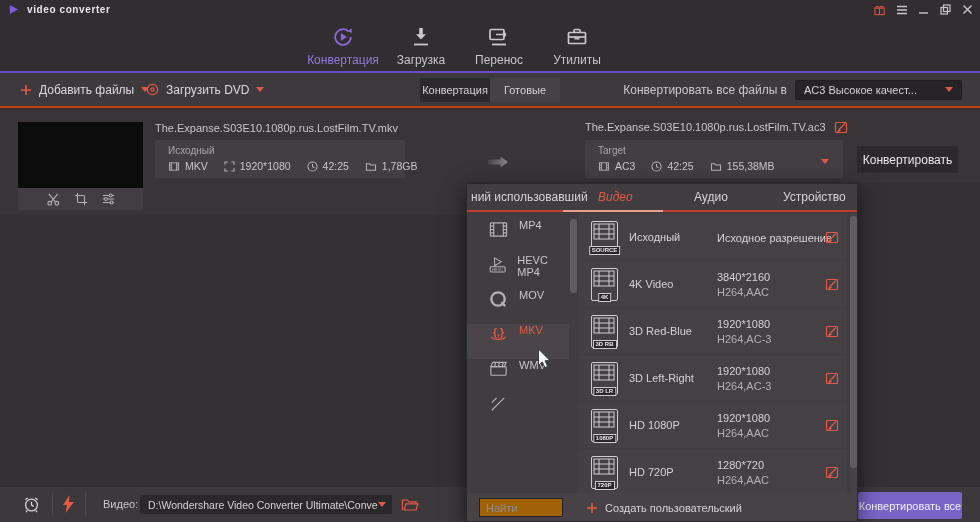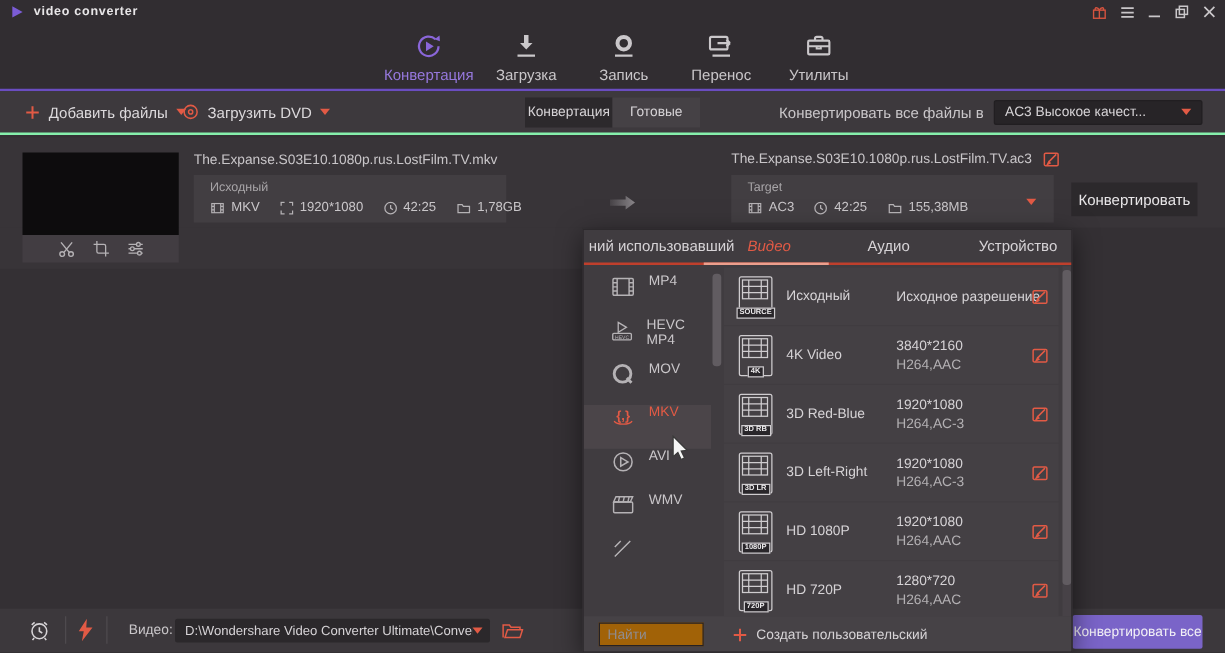--- a/index.html
+++ b/index.html
@@ -15,21 +15,21 @@
   .app-title { font-size:10px; font-weight:bold; letter-spacing:.6px; color:#e8e6e8; }
   .win-controls { position:absolute; right:6px; top:3px; display:flex; align-items:center; gap:9px; }
   .win-controls .wbtn { width:13px; height:13px; display:flex; align-items:center; justify-content:center; cursor:default; }
 
   .nav-tabs { position:absolute; left:304px; top:24px; display:flex; }
   .nav-tab { width:78px; display:flex; flex-direction:column; align-items:center; gap:3px; }
   .nav-tab .nav-label { font-size:12px; color:#c9c6c9; }
   .nav-tab.active .nav-label { color:#9678dd; }
 
   
-  .toolbar { position:absolute; left:0; top:73px; width:980px; height:35px; background:#3d393d; border-bottom:2px solid #86efac; }
+  .toolbar { position:absolute; left:0; top:73px; width:980px; height:35px; background:#3d393d; border-bottom:2px solid #c2410c; }
   .tb-group { position:absolute; top:0; height:33px; display:flex; align-items:center; gap:7px; }
   .tb-label { font-size:12px; color:#dcd9dc; }
   .caret { width:0; height:0; border:4px solid transparent; border-top:5px solid #e25a45; margin-top:4px; }
   .view-tabs { position:absolute; left:420px; top:5px; display:flex; }
   .view-tab { width:70px; height:24px; font-size:11px; color:#d6d3d6; display:flex; align-items:center; justify-content:center; background:#454145; }
   .view-tab.active { background:#2c292c; }
   .convert-all-to { position:absolute; right:18px; top:0; height:33px; display:flex; align-items:center; gap:8px; }
   .cat-label { font-size:12px; color:#c9c6c9; }
   .cat-select { width:167px; height:20px; background:#272427; border:1px solid #211e21; border-radius:2px; display:flex; align-items:center; padding:0 8px; }
   .cat-select .cat-value { flex:1; font-size:11px; color:#d6d3d6; white-space:nowrap; overflow:hidden; }
@@ -155,27 +155,20 @@
       </div>
       <div class="nav-tab">
         <svg width="26" height="26" viewBox="0 0 26 26">
           <path d="M13 15.5l-5-5.2h3.2V4h3.6v6.3H18z" fill="#cac7ca"></path>
           <path d="M6 20.5h14" stroke="#cac7ca" stroke-width="1.8"></path>
         </svg>
         <span class="nav-label">Загрузка</span>
       </div>
       <div class="nav-tab">
         <svg width="26" height="26" viewBox="0 0 26 26">
-          <circle cx="13" cy="10.5" r="5" fill="none" stroke="#cac7ca" stroke-width="3.2"></circle>
-          <path d="M6 20.5h14" stroke="#cac7ca" stroke-width="1.8"></path>
-        </svg>
-        <span class="nav-label">Запись</span>
-      </div>
-      <div class="nav-tab">
-        <svg width="26" height="26" viewBox="0 0 26 26">
           <rect x="4" y="5.5" width="14" height="10" rx="1.2" fill="none" stroke="#cac7ca" stroke-width="1.7"></rect>
           <path d="M10 10.5h10m0 0l-2.8-2.6M20 10.5l-2.8 2.6" fill="none" stroke="#cac7ca" stroke-width="1.7"></path>
           <path d="M6 20.5h14" stroke="#cac7ca" stroke-width="1.8"></path>
         </svg>
         <span class="nav-label">Перенос</span>
       </div>
       <div class="nav-tab">
         <svg width="26" height="26" viewBox="0 0 26 26">
           <rect x="4.5" y="8.5" width="17" height="11" rx="1" fill="none" stroke="#cac7ca" stroke-width="1.7"></rect>
           <path d="M10 8.5V6.8A1.3 1.3 0 0 1 11.3 5.5h3.4A1.3 1.3 0 0 1 16 6.8v1.7" fill="none" stroke="#cac7ca" stroke-width="1.7"></path>
@@ -378,27 +371,20 @@
         <span class="fmt-label">MOV</span>
       </div>
       <div class="format-item selected">
         <svg width="21" height="21" viewBox="0 0 22 22" fill="none">
             <text x="11" y="12.5" font-size="11" font-weight="bold" text-anchor="middle" fill="#e25a45" font-family="Liberation Sans, sans-serif">{,}</text>
             <path d="M3.5 13.5c2.2 3.4 12.8 3.4 15 0" stroke="#e25a45" stroke-width="1.2"></path>
           </svg>
         <span class="fmt-label">MKV</span>
       </div>
       <div class="format-item">
-        <svg width="21" height="21" viewBox="0 0 22 22" fill="none" stroke="#b5b2b5" stroke-width="1.3">
-            <circle cx="11" cy="11" r="7.5"></circle>
-            <path d="M9 7.5l6 3.5-6 3.5z"></path>
-          </svg>
-        <span class="fmt-label">AVI</span>
-      </div>
-      <div class="format-item">
         <svg width="21" height="21" viewBox="0 0 22 22" fill="none" stroke="#b5b2b5" stroke-width="1.2">
             <rect x="3" y="8" width="16" height="9" rx="1"></rect>
             <path d="M3 8l2-4.5h14L17 8z"></path>
             <path d="M8 3.5L7 8M12 3.5L11 8M16 3.5L15 8"></path>
           </svg>
         <span class="fmt-label">WMV</span>
       </div>
       <div class="format-item">
         <svg width="21" height="21" viewBox="0 0 22 22" fill="none" stroke="#b5b2b5" stroke-width="1.2">
             <path d="M4 17L17 4M4 9l5-5"></path>

